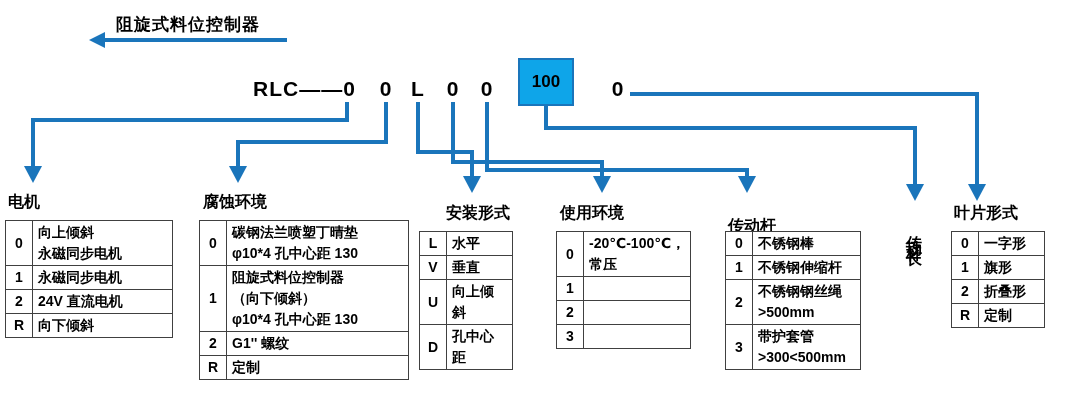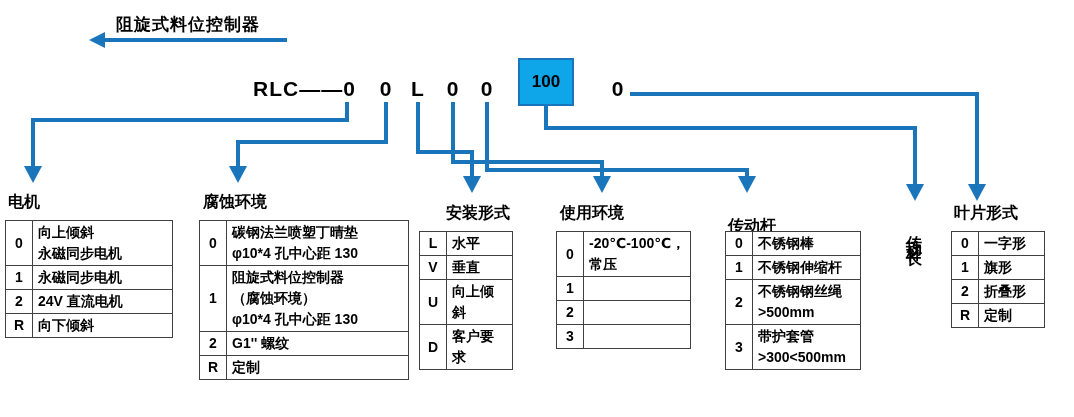--- a/index.html
+++ b/index.html
@@ -118,21 +118,21 @@
       <td class="code">0</td>
       <td class="desc">
         <div>碳钢法兰喷塑丁晴垫</div>
         <div>φ10*4 孔中心距 130</div>
       </td>
     </tr>
     <tr>
       <td class="code">1</td>
       <td class="desc">
         <div>阻旋式料位控制器</div>
-        <div>（腐蚀环境）</div>
+        <div>（向下倾斜）</div>
         <div>φ10*4 孔中心距 130</div>
       </td>
     </tr>
     <tr>
       <td class="code">2</td>
       <td class="desc">
         <div>G1'' 螺纹</div>
       </td>
     </tr>
     <tr>
@@ -160,21 +160,21 @@
     </tr>
     <tr>
       <td class="code">U</td>
       <td class="desc">
         <div>向上倾斜</div>
       </td>
     </tr>
     <tr>
       <td class="code">D</td>
       <td class="desc">
-        <div>客户要求</div>
+        <div>孔中心距</div>
       </td>
     </tr>
     </tbody>
   </table>
 
   <table class="spec t-env" style="left:556px;top:231px">
     <tbody>
     <tr>
       <td class="code">0</td>
       <td class="desc">

